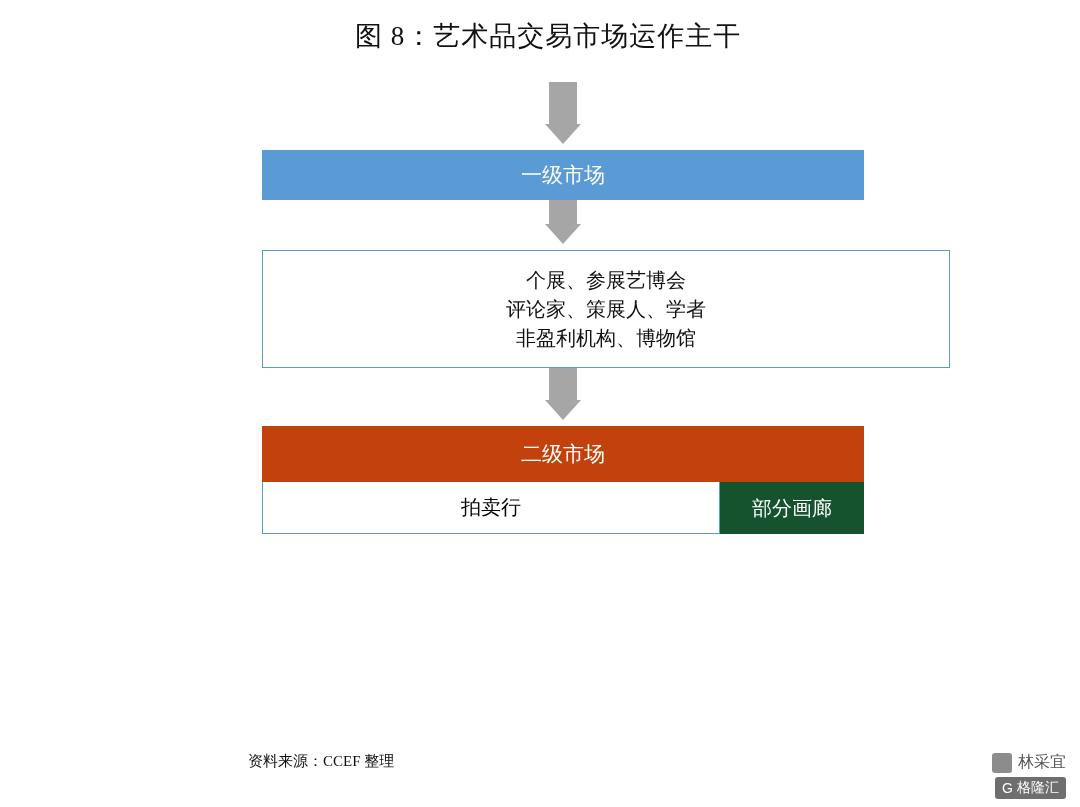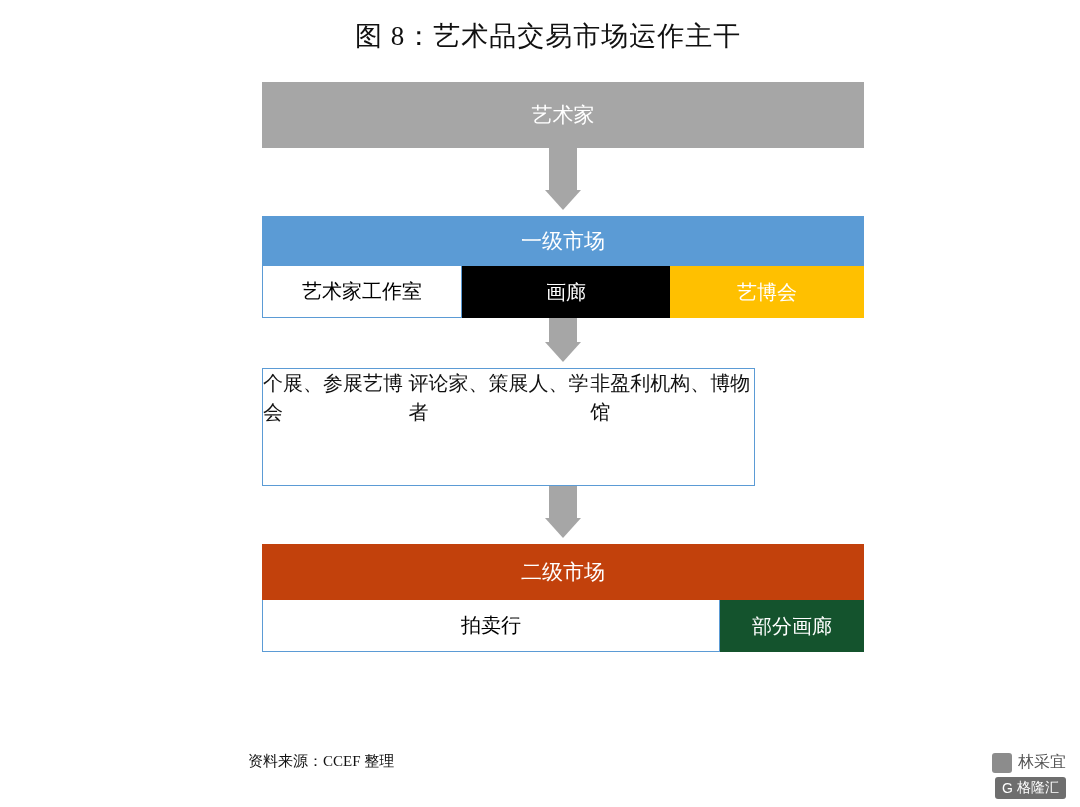--- a/index.html
+++ b/index.html
@@ -86,26 +86,27 @@
     color: #ffffff;
   }
   .cell-fair {
     width: 194px;
     background: #ffc000;
     color: #ffffff;
   }
 
   .detail-box {
     box-sizing: border-box;
-    width: 493px;
+    width: 688px;
     height: 118px;
     border: 1px solid #5b9bd5;
     background: #ffffff;
     display: flex;
-    align-items: flex-start;
+    flex-direction: column;
+    align-items: center;
     justify-content: center;
     line-height: 1.45;
     font-size: 20px;
     color: #111111;
   }
 
   .secondary-header {
     height: 56px;
     background: #c2410c;
     color: #ffffff;
@@ -206,46 +207,32 @@
 </style>
 </head>
 <body>
 
 <div class="page">
 
   <div class="fig-title">图 8：艺术品交易市场运作主干</div>
 
   <div class="diagram">
 
-    <div class="band artist-band">
-      <span>艺术家</span>
-    </div>
 
     <div class="arrow gap-a">
       <div class="arrow-shape">
         <div class="arrow-stem"></div>
         <div class="arrow-head"></div>
       </div>
     </div>
 
     <div class="band primary-header">
       <span>一级市场</span>
     </div>
 
-    <div class="primary-row">
-      <div class="cell cell-studio">
-        <span>艺术家工作室</span>
-      </div>
-      <div class="cell cell-gallery">
-        <span>画廊</span>
-      </div>
-      <div class="cell cell-fair">
-        <span>艺博会</span>
-      </div>
-    </div>
 
     <div class="arrow gap-b">
       <div class="arrow-shape">
         <div class="arrow-stem"></div>
         <div class="arrow-head"></div>
       </div>
     </div>
 
     <div class="detail-box">
       <div>个展、参展艺博会</div>

